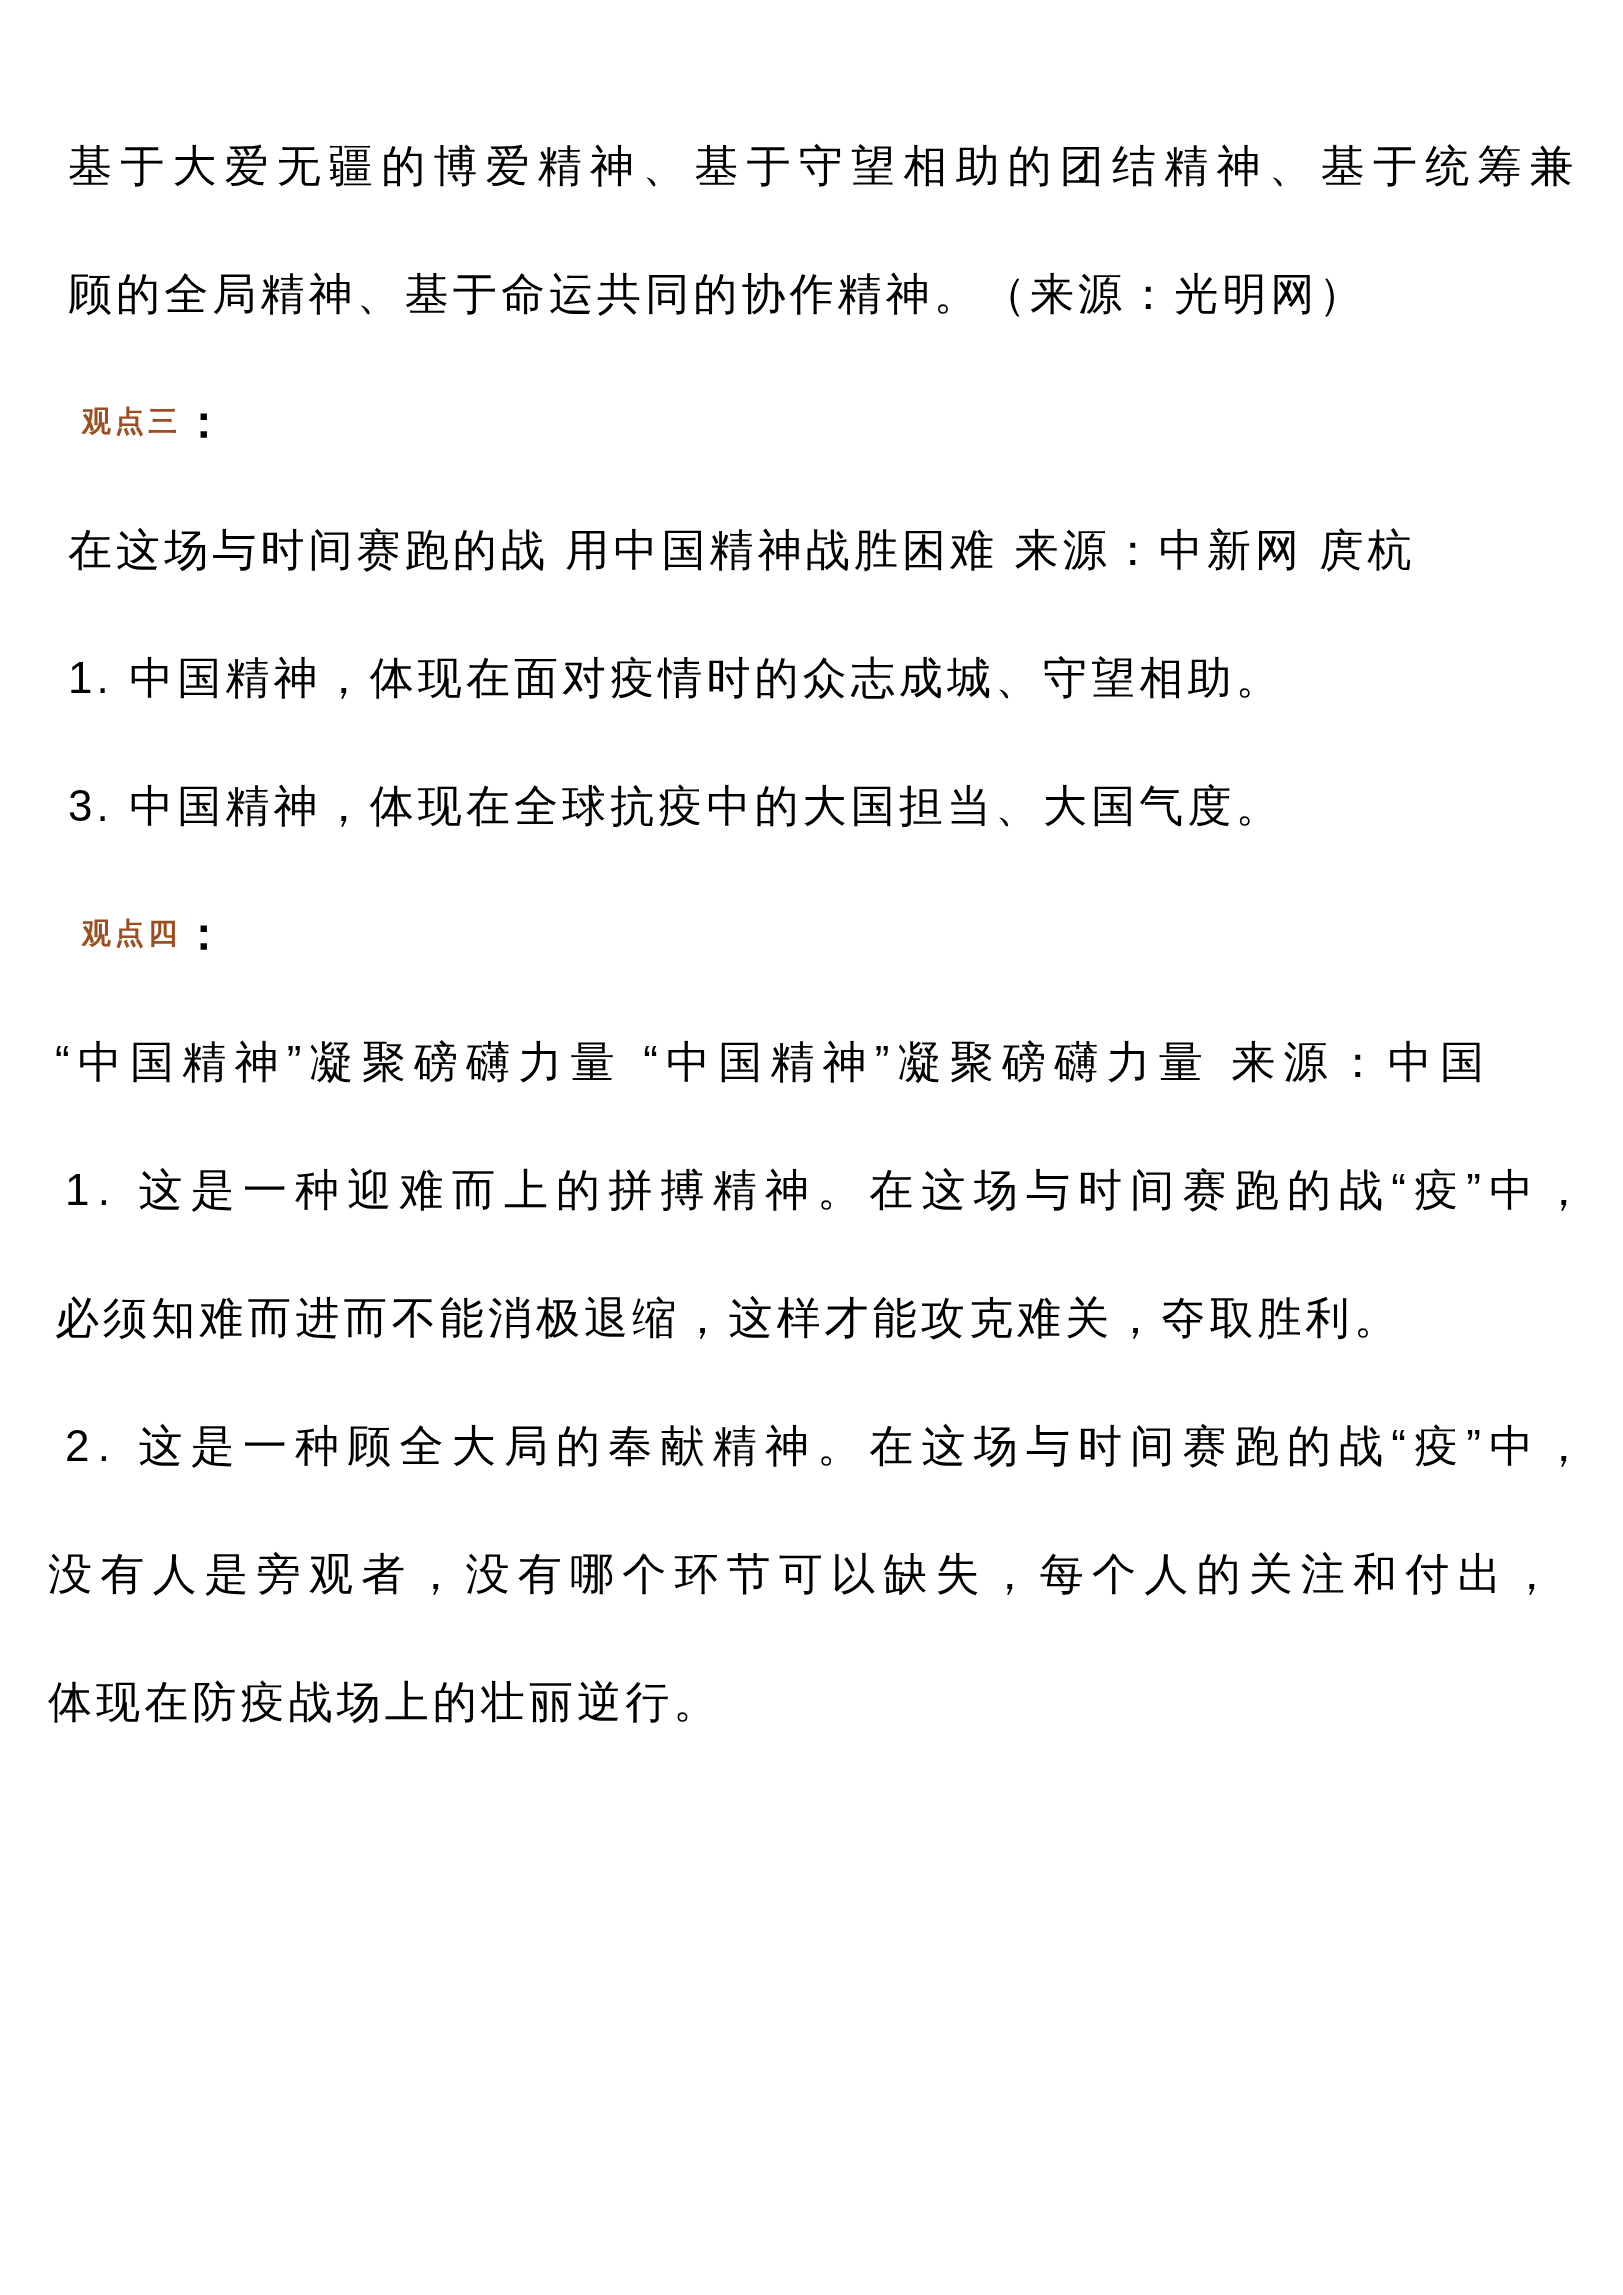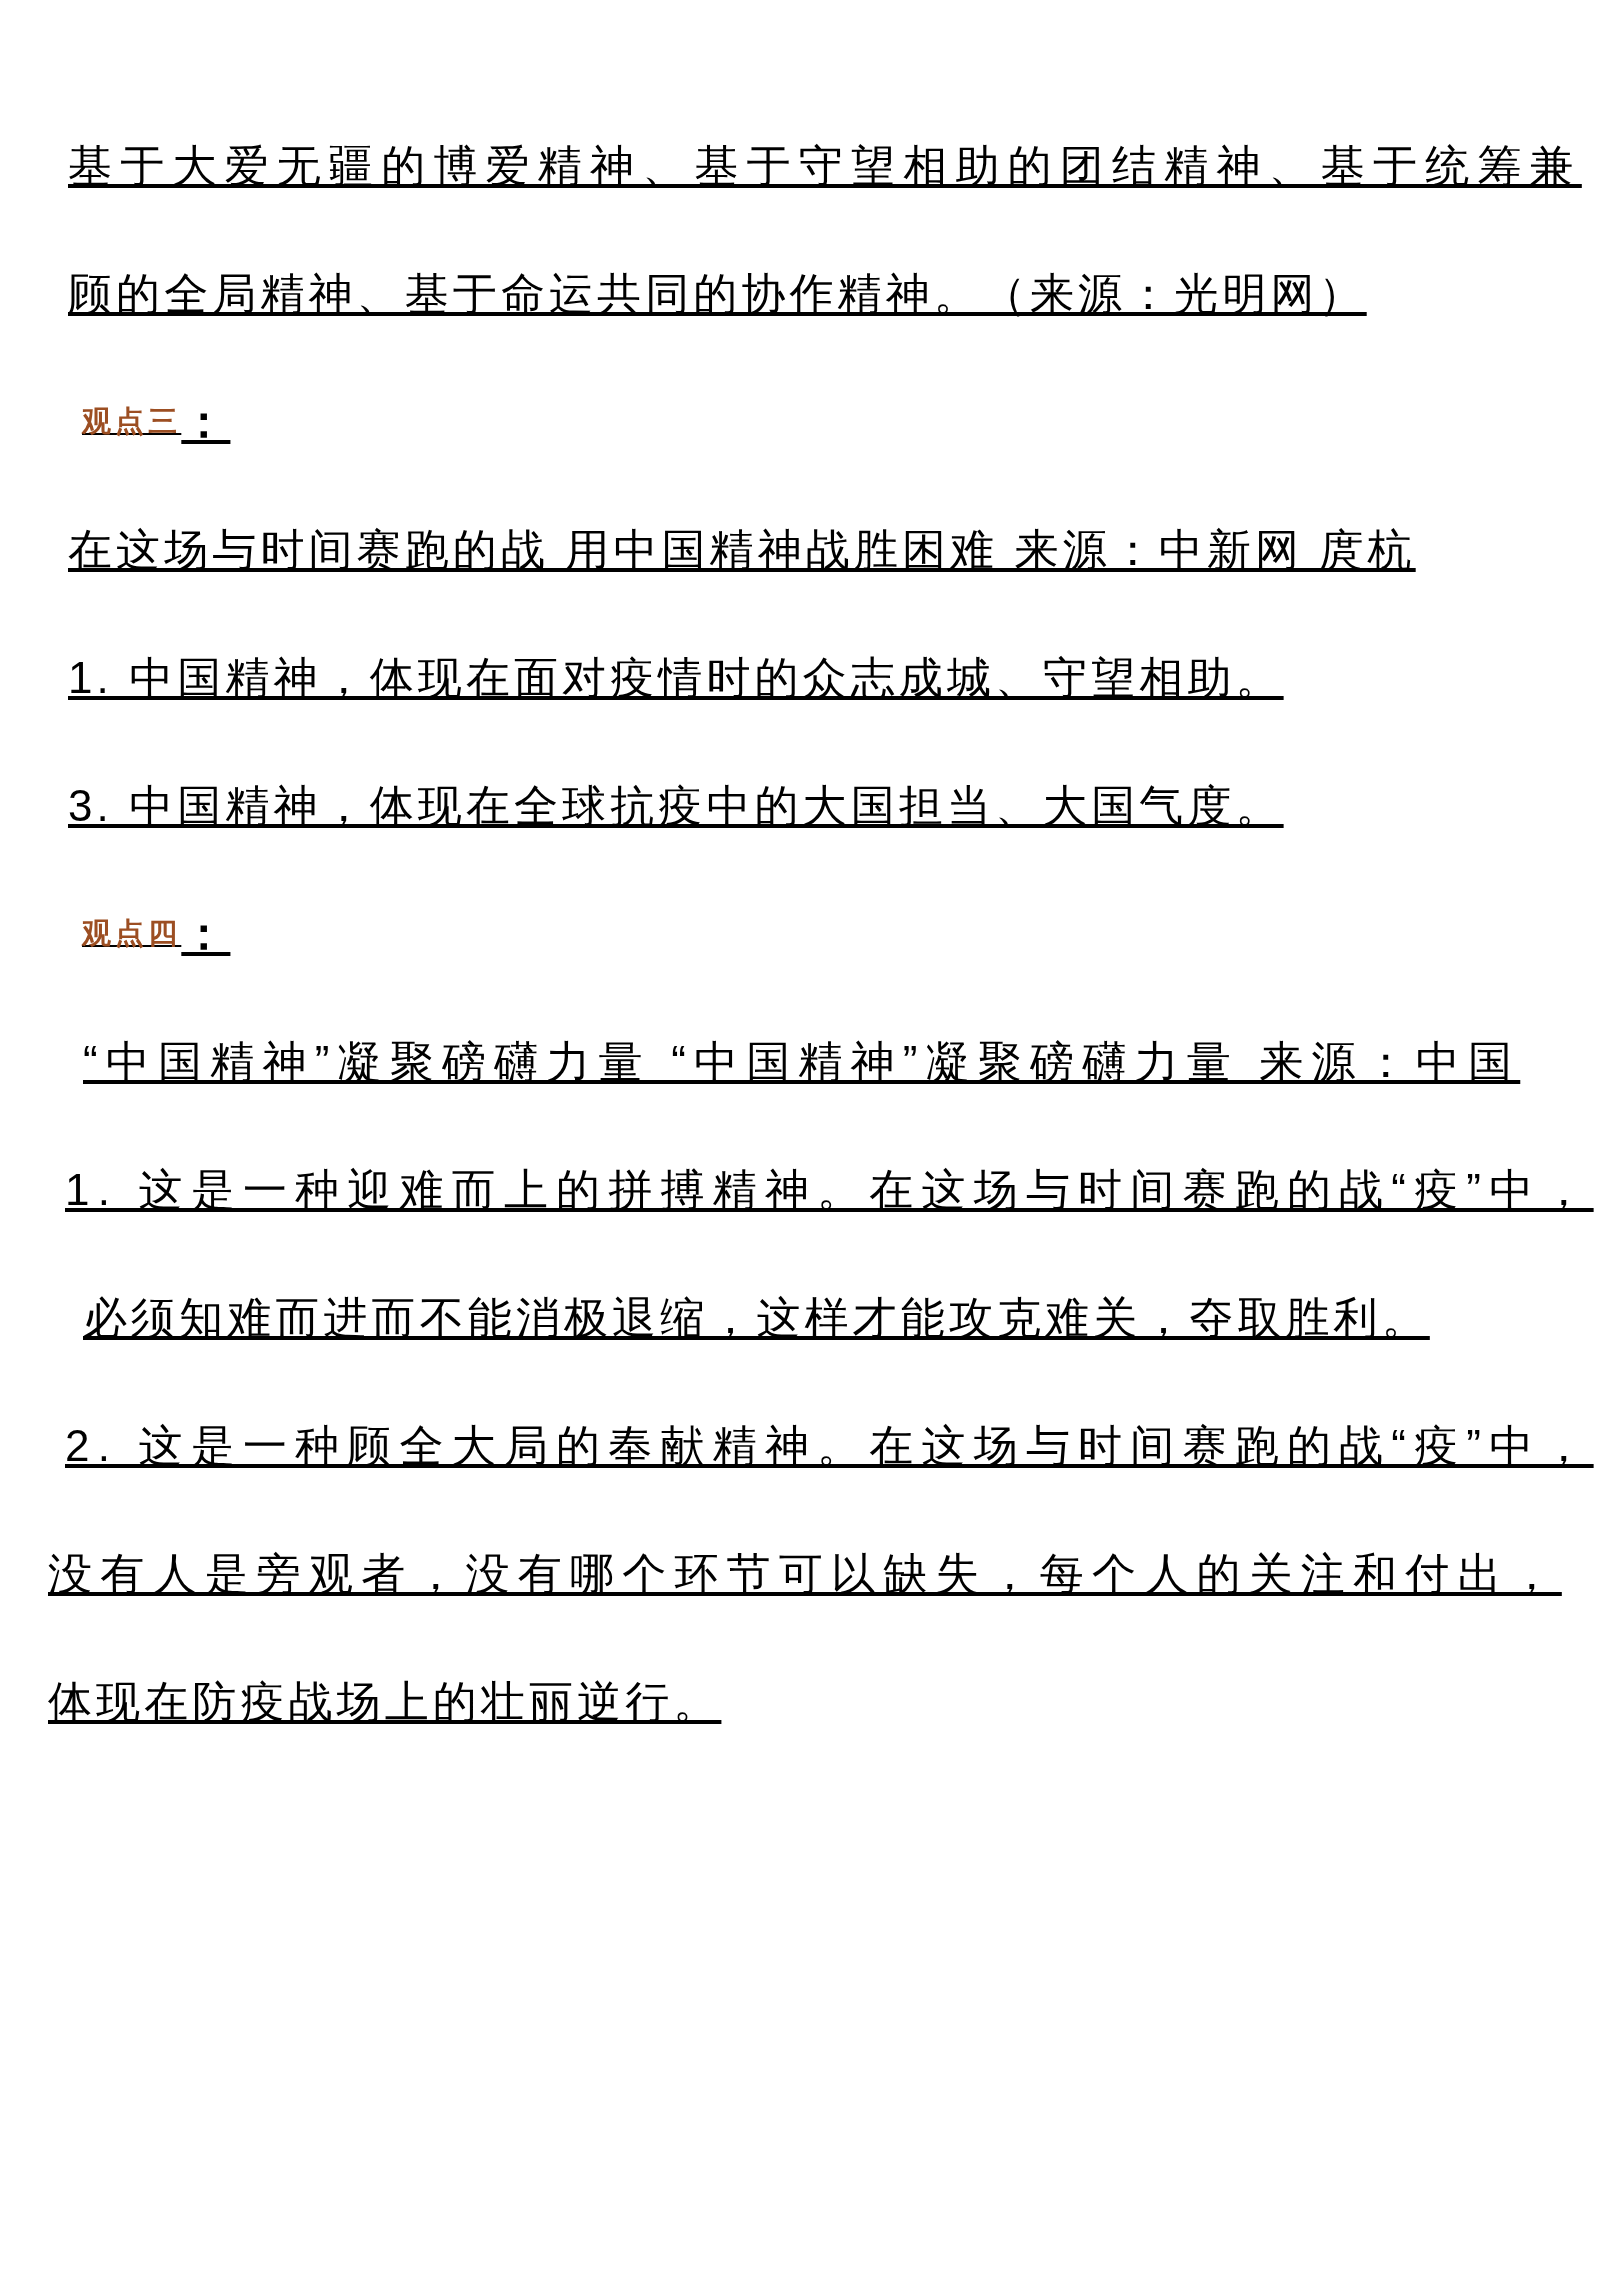--- a/index.html
+++ b/index.html
@@ -12,35 +12,34 @@
   .page{
     position:relative;
     width:1623px;
     height:2295px;
     background:var(--page-bg);
     font-family:"Liberation Sans","DejaVu Sans",sans-serif;
     color:var(--text-color);
     padding-top:102px;
     box-sizing:border-box;
     overflow:hidden;
-    text-decoration:underline;
   }
   .ln{
     height:128px;
     display:flex;
     align-items:center;
     font-size:44px;
     letter-spacing:4.1px;
     white-space:nowrap;
     color:var(--text-color);
   }
   .ln.full{letter-spacing:8.2px;}
   .m-a{margin-left:68px;}
   .m-b{margin-left:82px;}
-  .m-c{margin-left:83px;}
+  .m-c{margin-left:55px;}
   .m-d{margin-left:48px;}
   .m-e{margin-left:65px;}
   .heading span.hd{
     color:var(--heading-color);
     font-weight:bold;
     font-size:29px;
   }
   .heading span.cl{
     color:var(--text-color);
     font-weight:bold;

